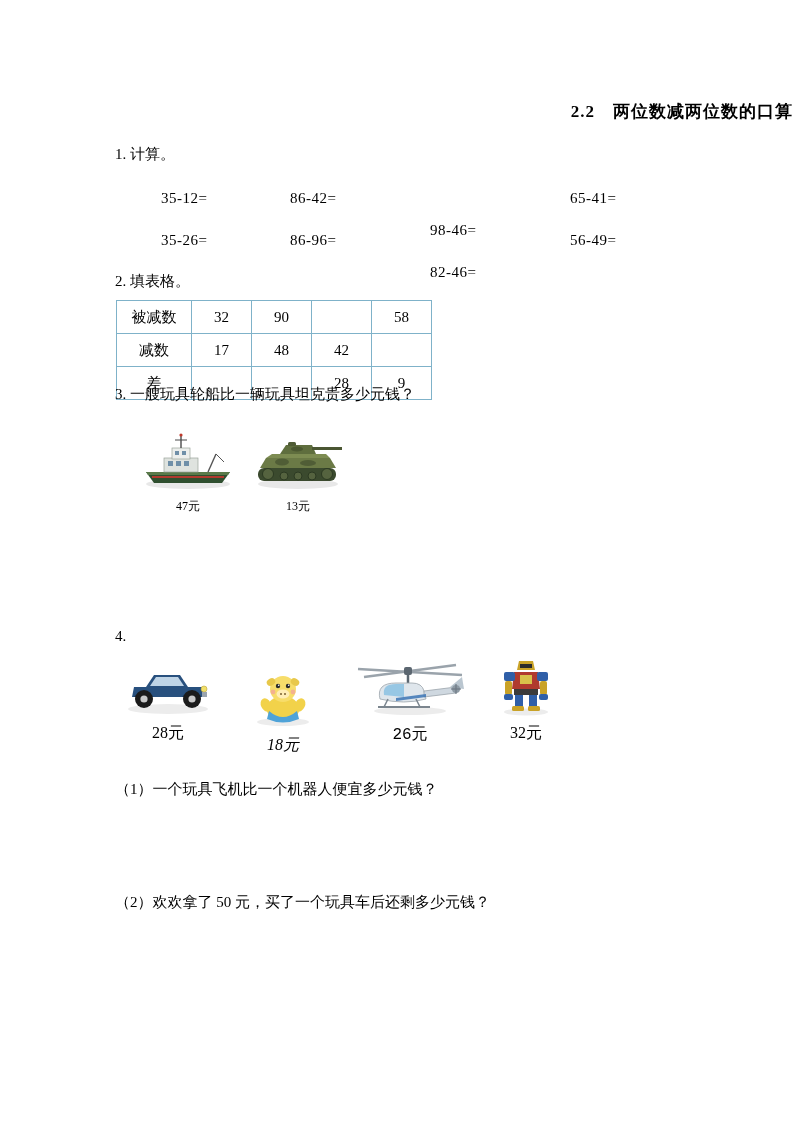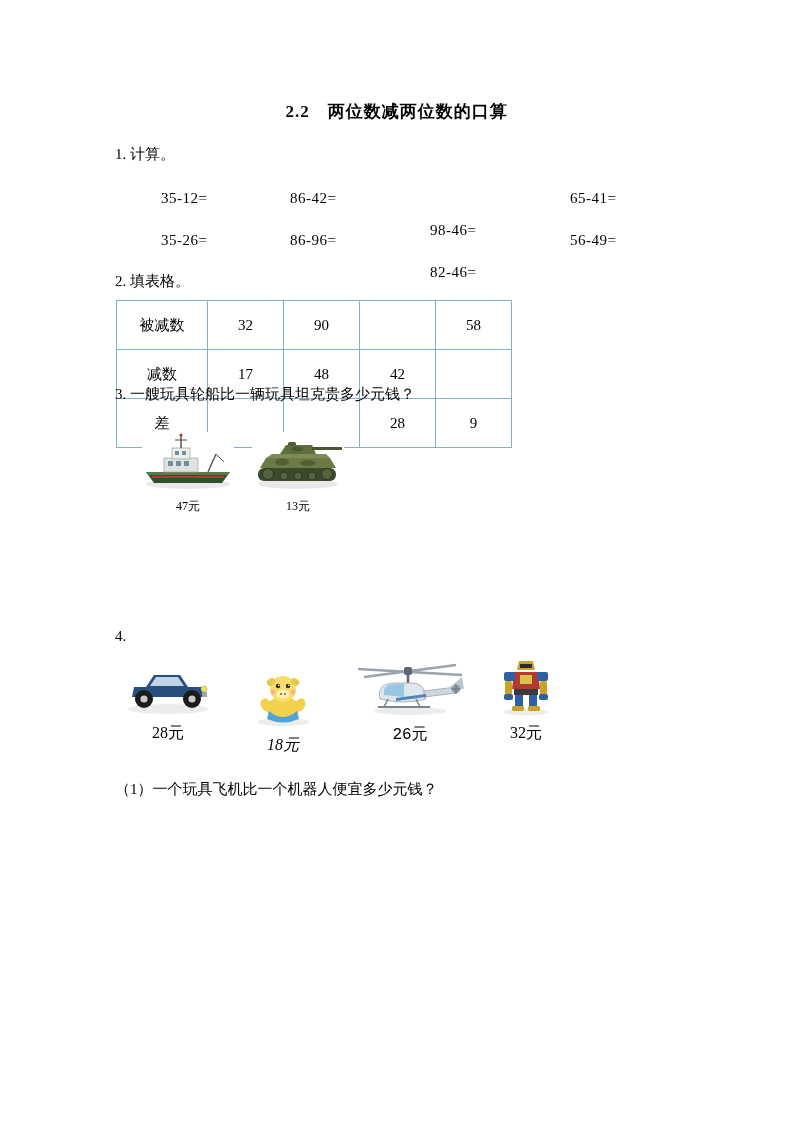--- a/index.html
+++ b/index.html
@@ -18,21 +18,21 @@
   .page {
     position: absolute;
     left: 0; top: 0;
     width: 793px;
     height: 1122px;
   }
   .title {
     position: absolute;
     left: 0; top: 100px;
     width: 793px;
-    text-align: center;
+    text-align: right;
     font-size: 17px;
     font-weight: bold;
     letter-spacing: 1px;
   }
   .q-label {
     position: absolute;
     font-size: 15px;
   }
   
   #q1 { left: 115px; top: 145px; }
@@ -59,21 +59,21 @@
   table.fill-table {
     border-collapse: collapse;
     font-size: 15px;
   }
   table.fill-table td {
     border: 1px solid #7fb2c9;
     width: 51px;
     height: 24px;
     text-align: center;
     vertical-align: middle;
-    padding: 12px;
+    padding: 4px;
   }
   table.fill-table td.hdr {
     width: 66px;
   }
 
   
   #q3 { left: 115px; top: 385px; }
   .toys3 {
     position: absolute;
     left: 140px;
@@ -337,14 +337,15 @@
         <rect x="39" y="40" width="8" height="12" fill="#2f5fa8"></rect>
         <rect x="53" y="40" width="8" height="12" fill="#2f5fa8"></rect>
         <rect x="36" y="51" width="12" height="5" rx="1.5" fill="#c9a227"></rect>
         <rect x="52" y="51" width="12" height="5" rx="1.5" fill="#c9a227"></rect>
       </svg>
       <div class="price price-sm">32元</div>
     </div>
   </div>
 
   <div class="sub-q" id="sq1">（1）一个玩具飞机比一个机器人便宜多少元钱？</div>
+  <div class="sub-q" id="sq2">（2）欢欢拿了 50 元，买了一个玩具车后还剩多少元钱？</div>
 
 </div>
 
 </body></html>

